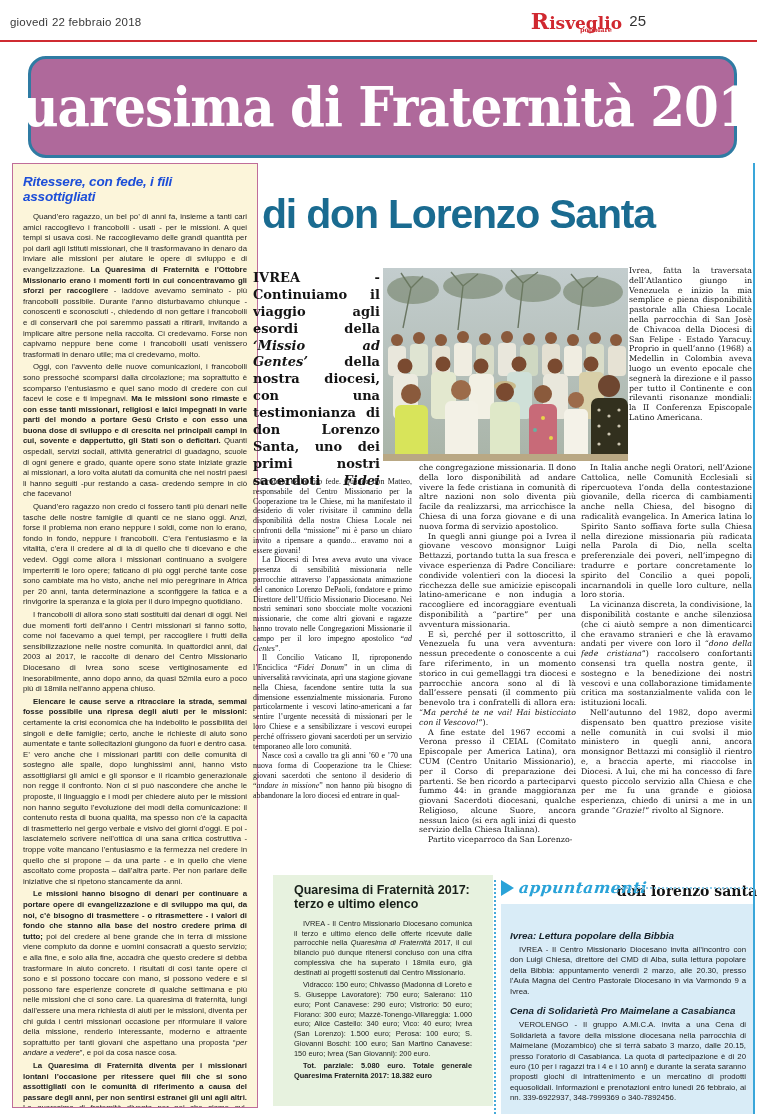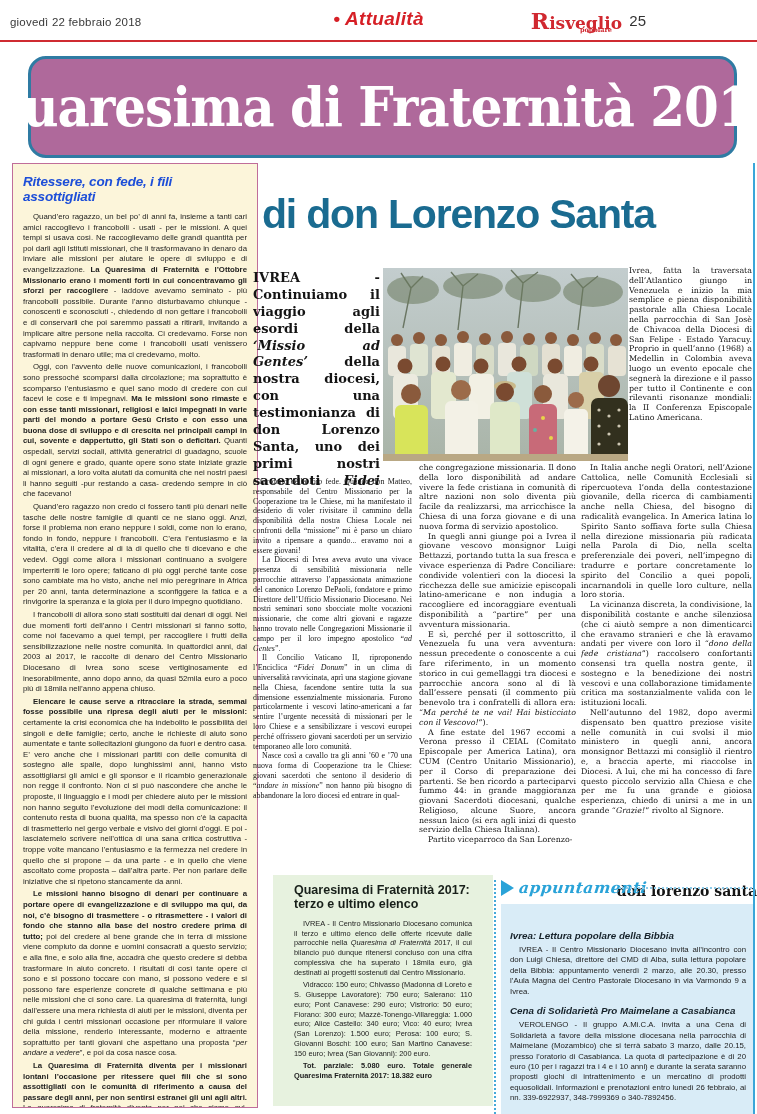--- a/index.html
+++ b/index.html
@@ -66,21 +66,20 @@
   
   .right-rule{position:absolute;left:753px;top:163px;width:2px;height:951px;background:#3aa6d9;}
 </style>
 </head>
 <body>
 
 <div class="page">
 
   <div class="hdr">
     <span class="hdr-date">giovedì 22 febbraio 2018</span>
-    <span class="hdr-section">• Attualità</span>
     <span class="hdr-logo"><span class="big-r">R</span><span>isveglio</span></span>
     <span class="hdr-logo-sub">popolare</span>
     <span class="hdr-pagenum">25</span>
   </div>
   <div class="red-rule"></div>
 
   <div class="banner">
     <span>Quaresima di Fraternità 2018</span>
   </div>
 

